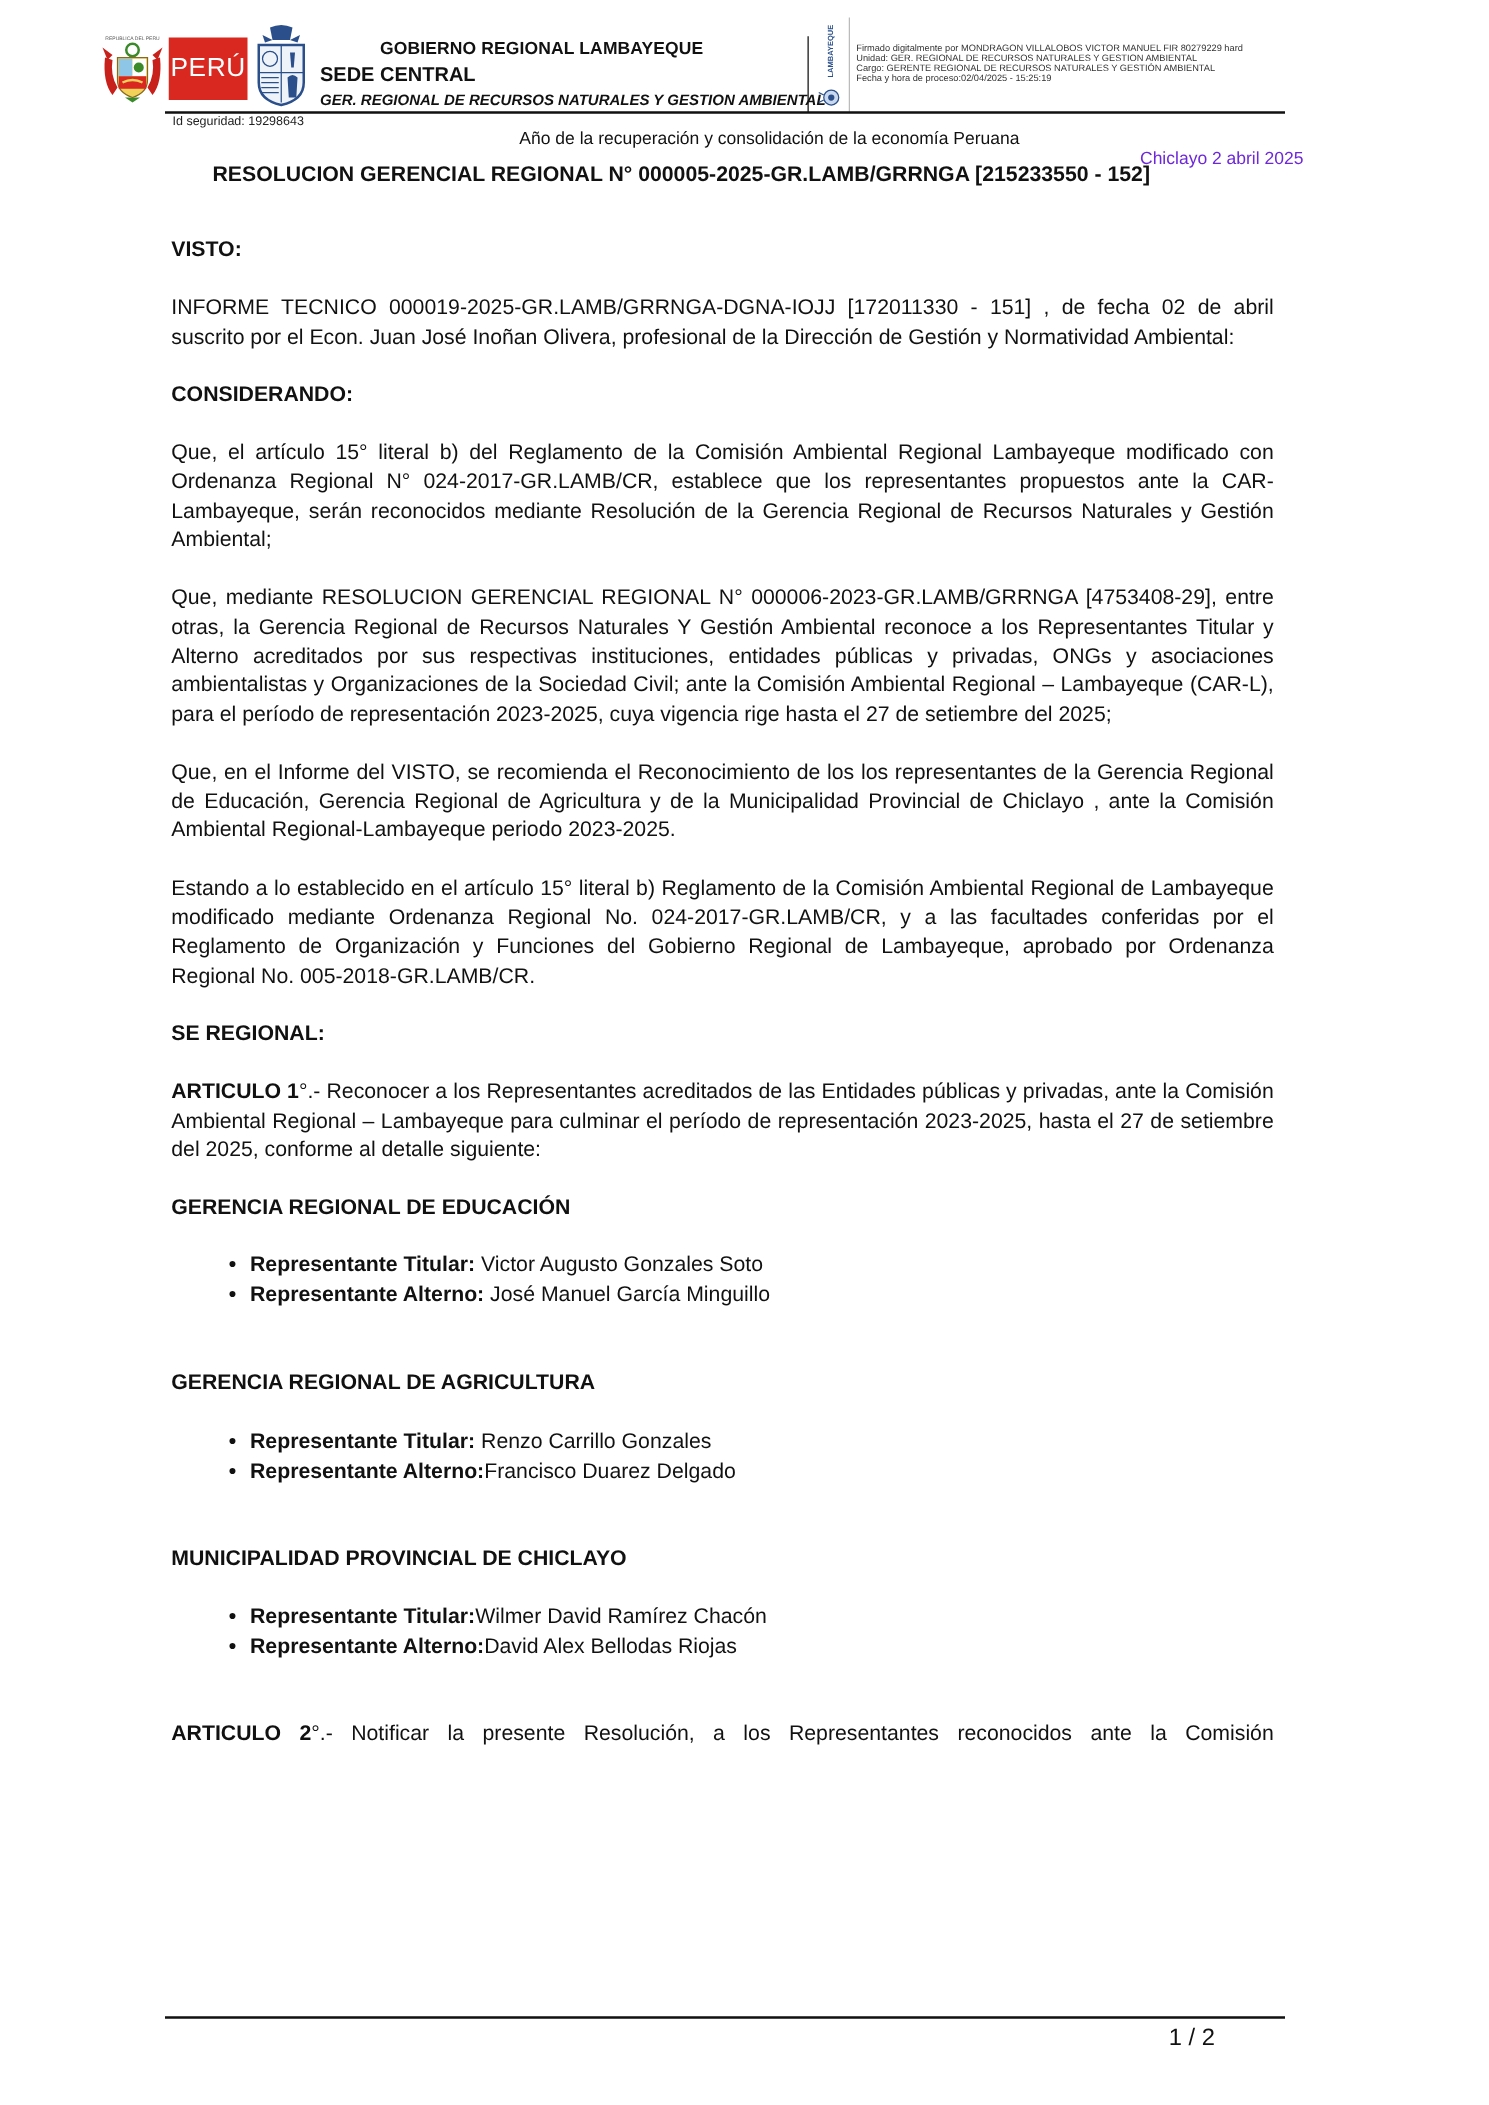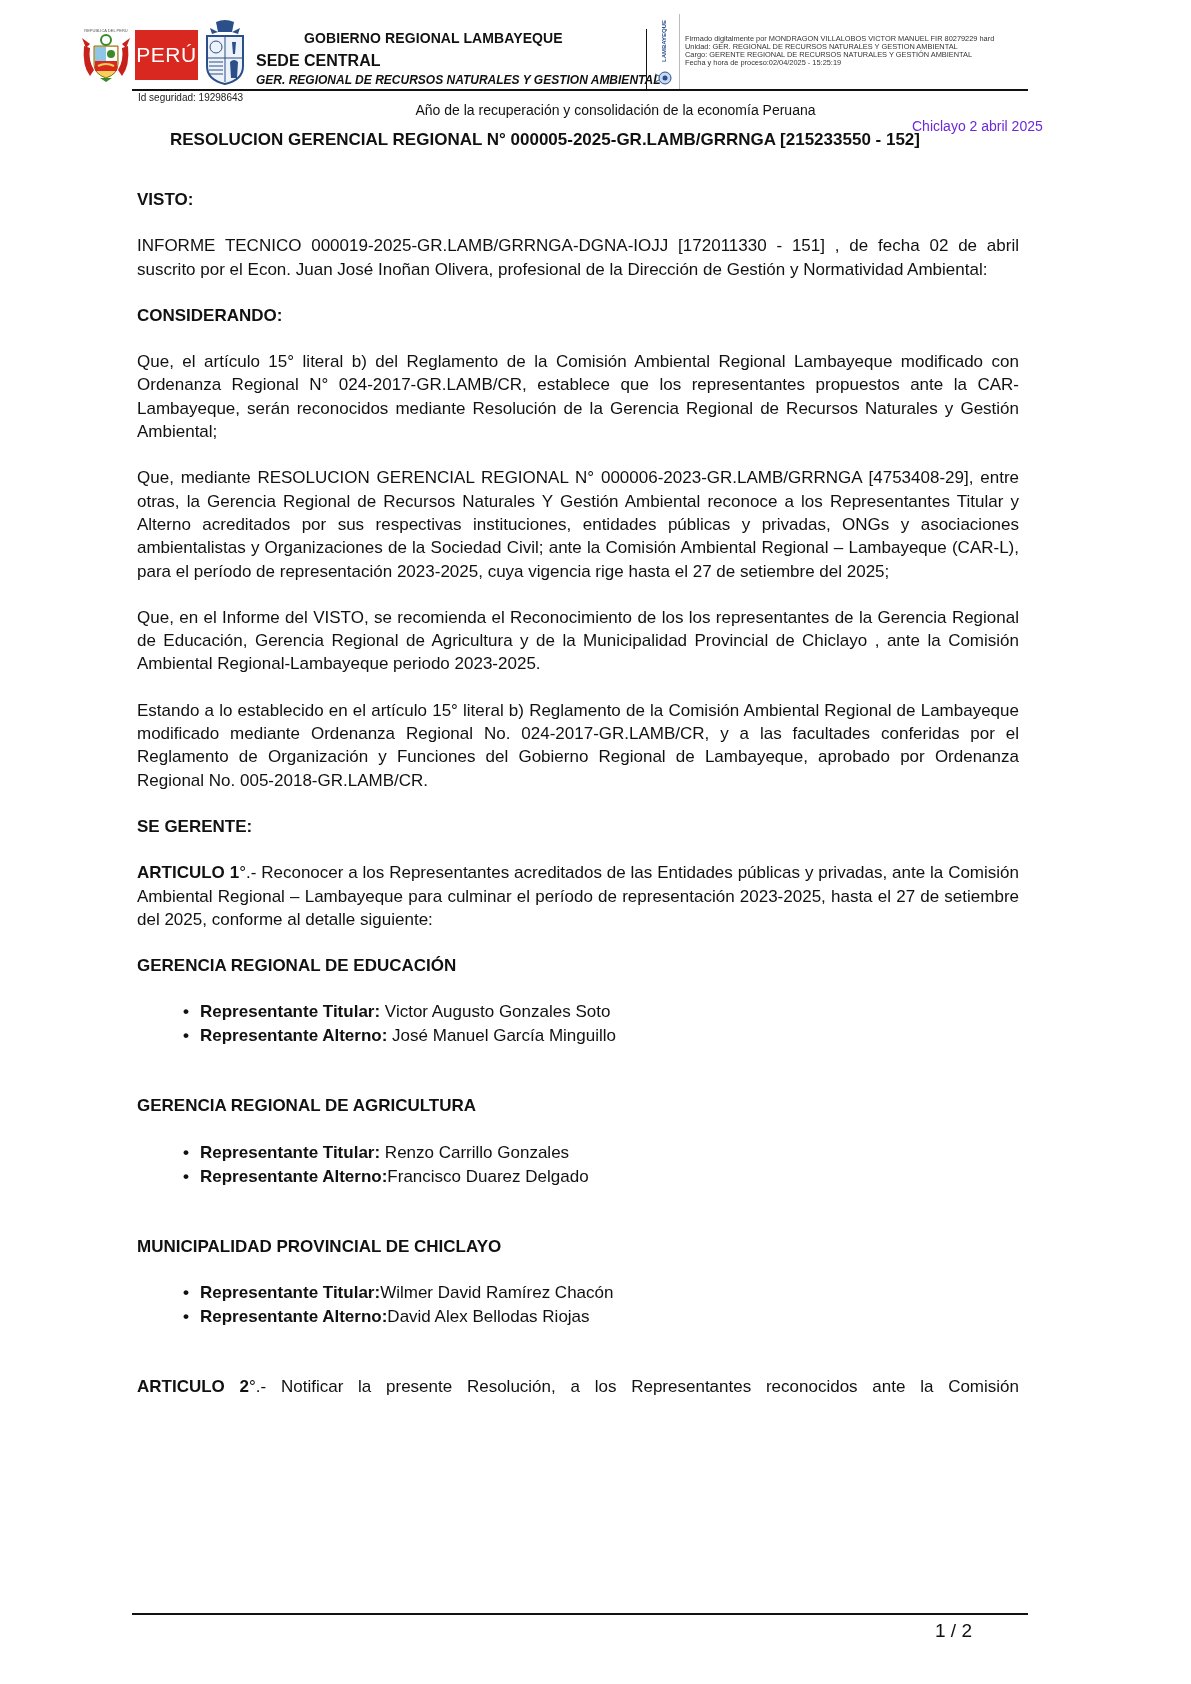--- a/index.html
+++ b/index.html
@@ -192,21 +192,21 @@
   <div class="gap-sm"></div>
   <p class="para">Que, el artículo 15° literal b) del Reglamento de la Comisión Ambiental Regional Lambayeque modificado con Ordenanza Regional N° 024-2017-GR.LAMB/CR, establece que los representantes propuestos ante la CAR-Lambayeque, serán reconocidos mediante Resolución de la Gerencia Regional de Recursos Naturales y Gestión Ambiental;</p>
   <div class="gap-sm"></div>
   <p class="para">Que, mediante RESOLUCION GERENCIAL REGIONAL N° 000006-2023-GR.LAMB/GRRNGA [4753408-29], entre otras, la Gerencia Regional de Recursos Naturales Y Gestión Ambiental reconoce a los Representantes Titular y Alterno acreditados por sus respectivas instituciones, entidades públicas y privadas, ONGs y asociaciones ambientalistas y Organizaciones de la Sociedad Civil; ante la Comisión Ambiental Regional – Lambayeque (CAR-L),  para el período de representación 2023-2025, cuya vigencia rige hasta el 27 de setiembre del 2025;</p>
   <div class="gap-sm"></div>
   <p class="para">Que, en el Informe del VISTO, se recomienda el Reconocimiento de los los representantes de la Gerencia Regional de Educación, Gerencia Regional de Agricultura y de la Municipalidad Provincial de Chiclayo , ante la Comisión Ambiental Regional-Lambayeque periodo 2023-2025.</p>
   <div class="gap-sm"></div>
   <p class="para">Estando a lo establecido en el artículo 15° literal b) Reglamento de la Comisión Ambiental Regional de Lambayeque modificado mediante Ordenanza Regional No. 024-2017-GR.LAMB/CR, y a las facultades conferidas por el Reglamento de Organización y Funciones del Gobierno Regional de Lambayeque, aprobado por Ordenanza Regional No. 005-2018-GR.LAMB/CR.</p>
   <div class="gap-sm"></div>
 
-  <div class="section-label">SE GERENTE:</div>
+  <div class="section-label">SE REGIONAL:</div>
   <div class="gap-sm"></div>
   <p class="para"><span class="bold">ARTICULO 1</span><span>°.-</span><span>  Reconocer a los Representantes acreditados de las Entidades públicas y privadas, ante la Comisión Ambiental Regional – Lambayeque para culminar el período de representación 2023-2025, hasta el 27 de setiembre del 2025, conforme al detalle siguiente:</span></p>
   <div class="gap-sm"></div>
 
   <div class="section-label">GERENCIA REGIONAL DE EDUCACIÓN</div>
   <div class="gap-sm"></div>
   <ul class="reps">
     <li><span class="rep-role">Representante Titular:</span><span> Victor Augusto Gonzales Soto</span></li>
     <li><span class="rep-role">Representante Alterno:</span><span> José Manuel García Minguillo</span></li>
   </ul>

